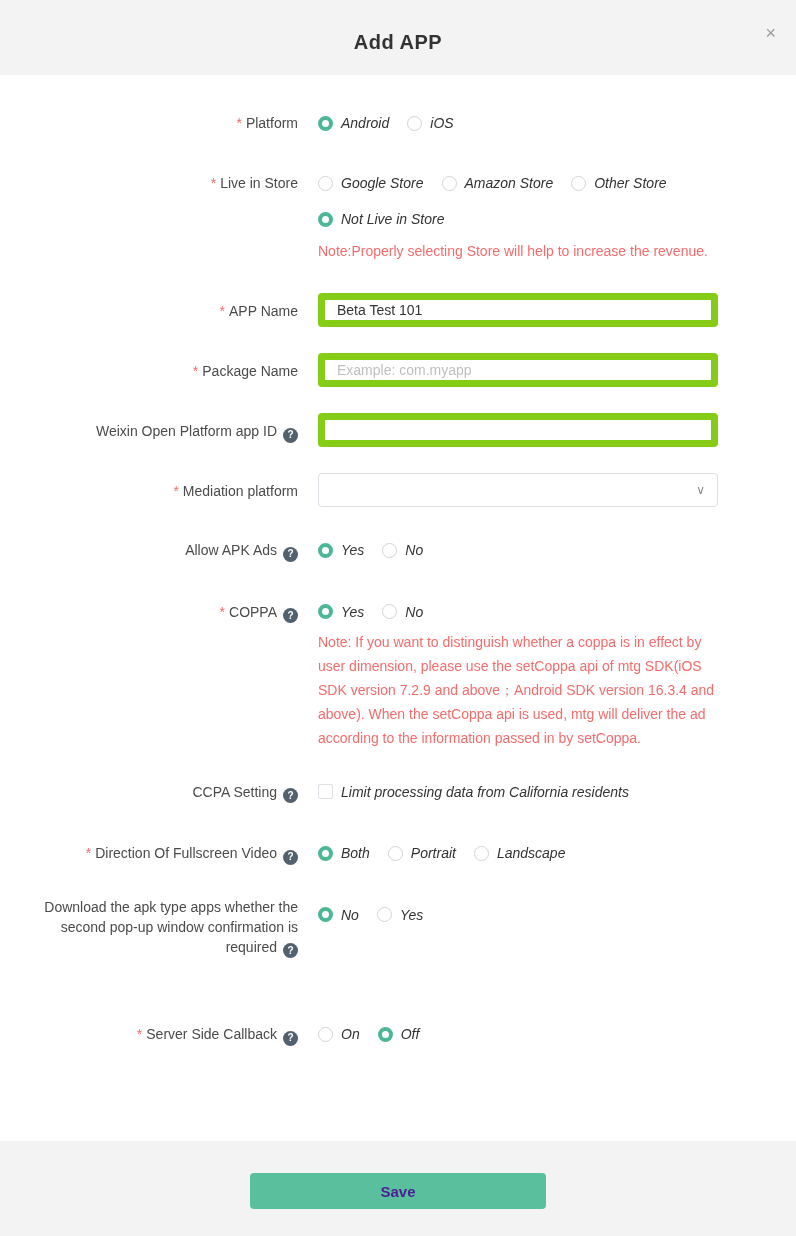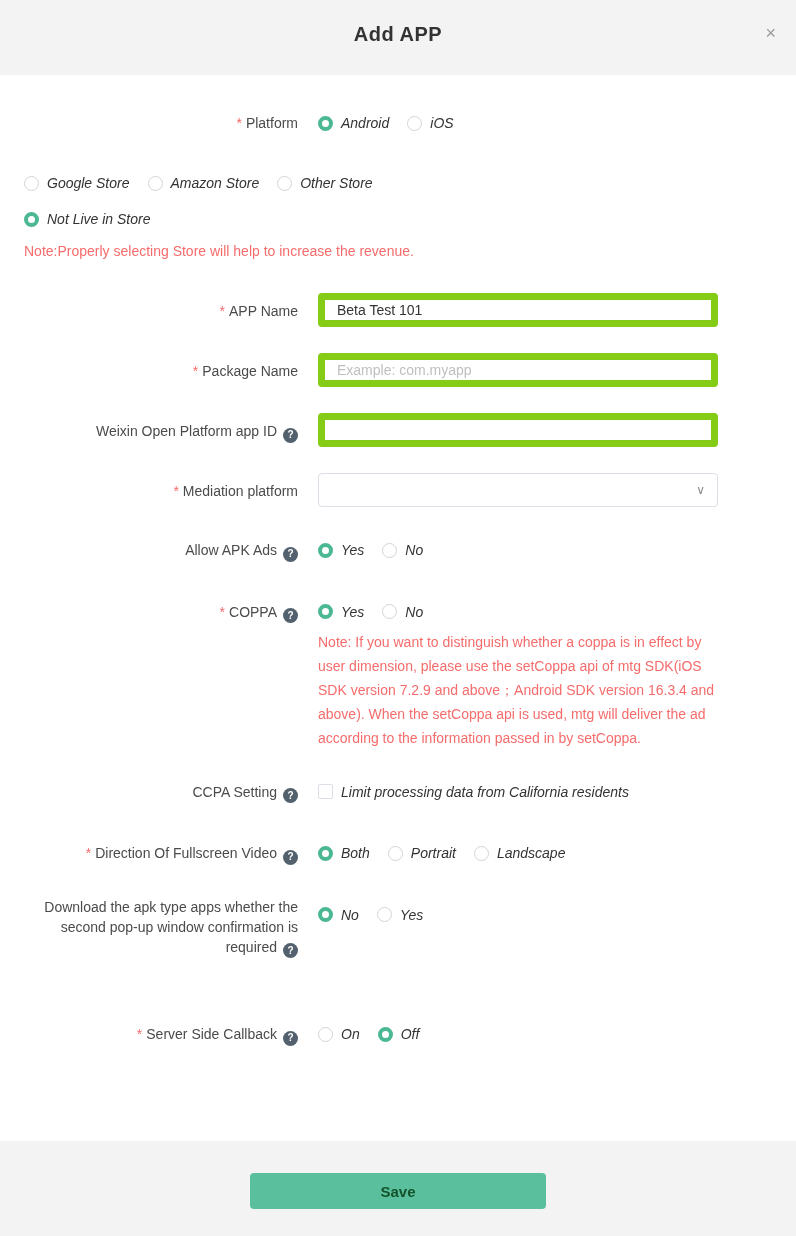--- a/index.html
+++ b/index.html
@@ -2,21 +2,21 @@
 <html><head>
 <meta charset="utf-8">
 <style>
   * { box-sizing: border-box; }
   html,body { margin:0; padding:0; background:#fff; }
   body { font-family:"Liberation Sans","DejaVu Sans",sans-serif; color:#333; }
   .dialog { width:796px; min-height:1236px; margin:0 auto; background:#fff; position:relative; display:flex; flex-direction:column; }
 
   
   .dlg-header { height:75px; background:#f3f3f3; position:relative; flex:none; }
-  .dlg-title { margin:0; text-align:center; font-size:20px; font-weight:600; color:#333; line-height:68px; letter-spacing:0.5px; }
+  .dlg-title { margin:8px; text-align:center; font-size:20px; font-weight:600; color:#333; line-height:68px; letter-spacing:0.5px; }
   .close { position:absolute; top:22px; right:16px; font-size:18px; color:#999; font-weight:400; cursor:pointer; line-height:1; padding:2px 4px; }
 
   
   .dlg-body { background:#fff; padding:38px 62px 58px 24px; flex:1 0 auto; }
   .form-row { display:flex; align-items:flex-start; }
   .label { width:274px; flex:none; text-align:right; margin-right:20px; font-size:14px; color:#4b4b4b; line-height:20px; }
   .input-row .label { padding-top:8px; }
   .control { flex:1; min-width:0; }
   .req { color:#f56c6c; margin-right:4px; }
   .help { display:inline-flex; align-items:center; justify-content:center; width:15px; height:15px; border-radius:50%; background:#52616d; color:#fff; font-size:10px; font-weight:700; margin-left:6px; vertical-align:-2px; cursor:pointer; line-height:1; }
@@ -51,21 +51,21 @@
   .mb-ccpa { margin-bottom:40px; }
   .mb-direction { margin-bottom:32px; }
   .mb-download { margin-bottom:66px; }
   .store-line2 { margin-top:16px; }
   .store-note { margin-top:10px; }
   .coppa-note { margin-top:8px; }
   .download-radios { padding-top:8px; }
 
   
   .dlg-footer { height:95px; background:#f3f3f3; flex:none; display:flex; justify-content:center; align-items:flex-start; padding-top:32px; }
-  .save { width:296px; height:36px; background:#5abf9c; border:none; border-radius:4px; color:#14532d; font-size:15px; font-weight:600; font-family:inherit; cursor:pointer; }
+  .save { width:296px; height:36px; background:#5abf9c; border:none; border-radius:4px; color:#4c1d95; font-size:15px; font-weight:600; font-family:inherit; cursor:pointer; }
 </style>
 </head>
 <body>
 
 <div class="dialog">
 
   <div class="dlg-header">
     <h1 class="dlg-title">Add APP</h1>
     <span class="close">×</span>
   </div>
@@ -80,20 +80,21 @@
           <span class="rt">Android</span>
         </label>
         <label class="radio">
           <span class="rb"></span>
           <span class="rt">iOS</span>
         </label>
       </div>
     </div>
 
     <div class="form-row mb-store">
+      <div class="label"><span class="req">*</span><span>Live in Store</span></div>
       <div class="control">
         <div class="radio-line">
           <label class="radio">
             <span class="rb"></span>
             <span class="rt">Google Store</span>
           </label>
           <label class="radio">
             <span class="rb"></span>
             <span class="rt">Amazon Store</span>
           </label>

